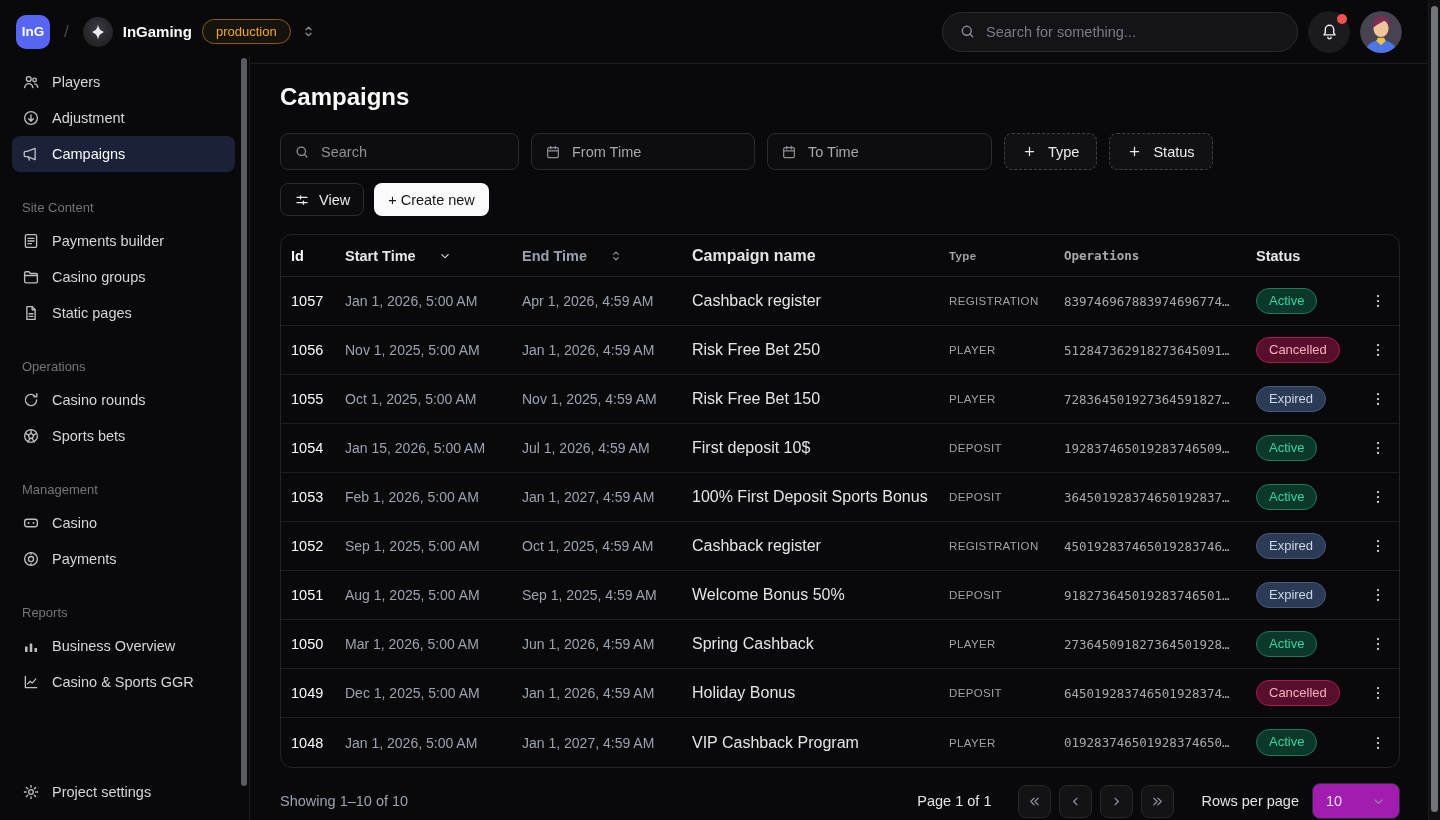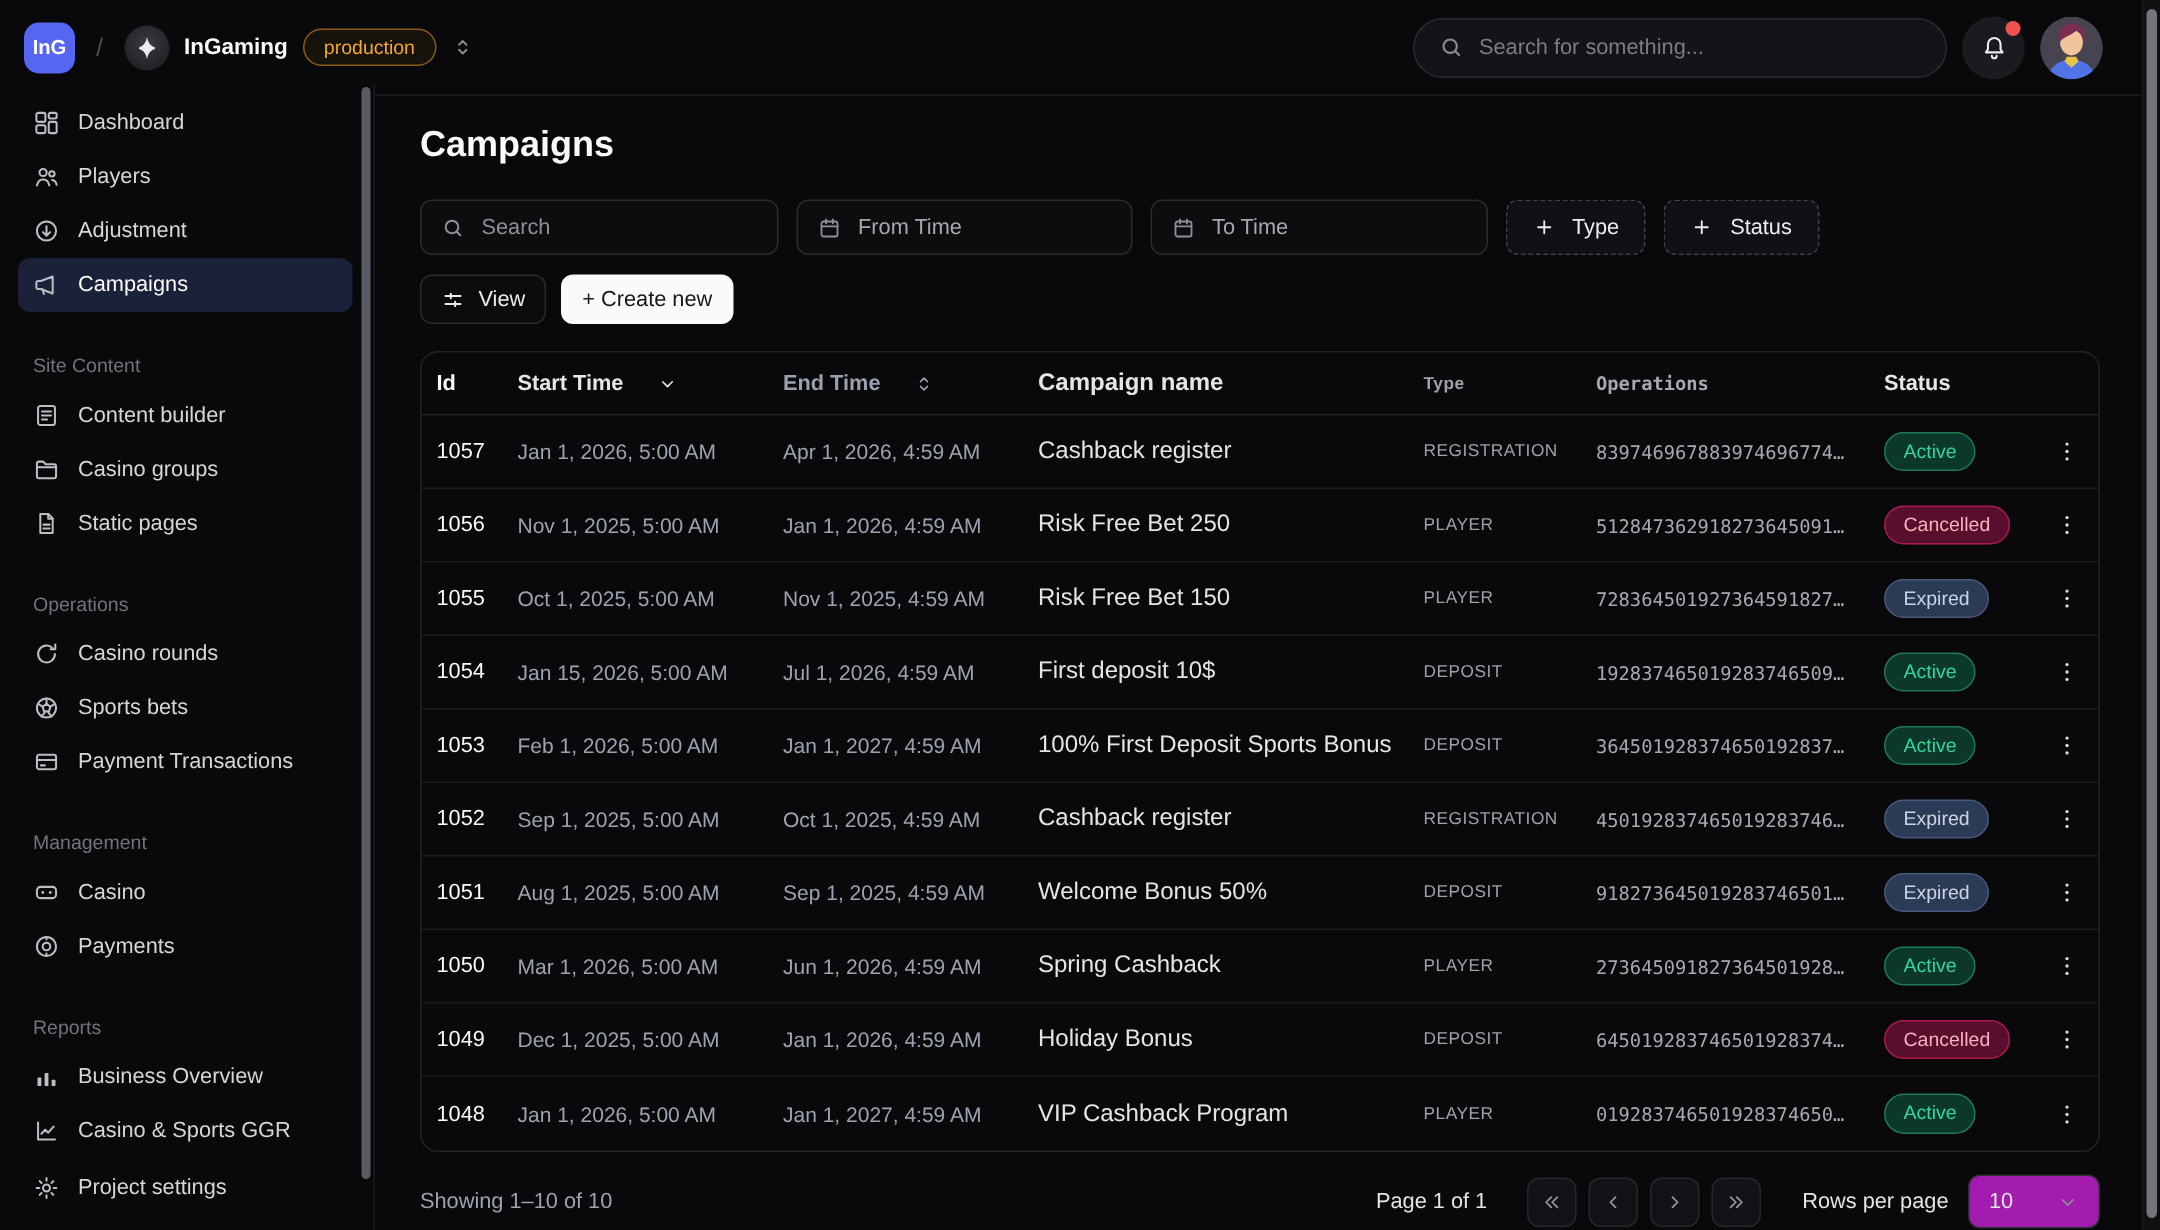--- a/index.html
+++ b/index.html
@@ -224,31 +224,20 @@
           <ellipse cx="20" cy="16.5" rx="7.2" ry="8.2" fill="#f1c49c"></ellipse>
           <path d="M12.5 16c-1.5-7.5 3-11.5 7.5-11.5 6 0 10.5 5 8.5 12.5-1-5-2.8-7.3-5.3-8.3-1.2 2.2-6.7 3.3-10.7 7.3z" fill="#7c2d52"></path>
         </g>
       </svg>
     </div>
   </div>
 </div>
 
 <nav class="sidebar" id="sidebar">
   <div class="sb-thumb"></div>
-<div class="nav-item">
-      <span class="icon">
-        <svg viewBox="0 0 24 24" fill="none" stroke="currentColor" stroke-width="1.8" stroke-linecap="round" stroke-linejoin="round">
-          <rect x="3" y="3" width="8" height="8" rx="1.5"></rect>
-          <rect x="14" y="3" width="7" height="5" rx="1.5"></rect>
-          <rect x="3" y="14" width="8" height="7" rx="1.5"></rect>
-          <rect x="14" y="11" width="7" height="10" rx="1.5"></rect>
-        </svg>
-      </span>
-      <span>Dashboard</span>
-    </div>
     <div class="nav-item">
       <span class="icon">
         <svg viewBox="0 0 24 24" fill="none" stroke="currentColor" stroke-width="1.8" stroke-linecap="round" stroke-linejoin="round">
           <circle cx="9" cy="8" r="3.2"></circle>
           <path d="M3.5 19.5c.6-3.3 2.8-5.3 5.5-5.3s4.9 2 5.5 5.3"></path>
           <circle cx="16.8" cy="9.2" r="2.4"></circle>
           <path d="M17 14.6c2.1.3 3.6 1.9 4 4.4"></path>
         </svg>
       </span>
       <span>Players</span>
@@ -272,21 +261,21 @@
       <span>Campaigns</span>
     </div>
     <div class="nav-sec-label">Site Content</div>
     <div class="nav-item">
       <span class="icon">
         <svg viewBox="0 0 24 24" fill="none" stroke="currentColor" stroke-width="1.8" stroke-linecap="round" stroke-linejoin="round">
           <rect x="4.5" y="3.5" width="15" height="17" rx="2"></rect>
           <path d="M8 8.5h8M8 12h8M8 15.5h4.5"></path>
         </svg>
       </span>
-      <span>Content builder</span>
+      <span>Payments builder</span>
     </div>
     <div class="nav-item">
       <span class="icon">
         <svg viewBox="0 0 24 24" fill="none" stroke="currentColor" stroke-width="1.8" stroke-linecap="round" stroke-linejoin="round">
           <path d="M3.5 18V6.8A1.8 1.8 0 015.3 5h3.9l2 2.3h7.5a1.8 1.8 0 011.8 1.8V18a1.8 1.8 0 01-1.8 1.8H5.3A1.8 1.8 0 013.5 18z"></path>
           <path d="M3.5 10h17"></path>
         </svg>
       </span>
       <span>Casino groups</span>
     </div>
@@ -312,29 +301,20 @@
     </div>
     <div class="nav-item">
       <span class="icon">
         <svg viewBox="0 0 24 24" fill="none" stroke="currentColor" stroke-width="1.8" stroke-linecap="round" stroke-linejoin="round">
           <circle cx="12" cy="12" r="8.5"></circle>
           <path d="M12 8.3l3.5 2.6-1.3 4.1h-4.4l-1.3-4.1L12 8.3z"></path>
           <path d="M12 3.5v4.8M5.2 8.8l3.8 2.1M18.8 8.8L15 10.9M7.4 19.6l2.9-3.5M16.6 19.6l-2.9-3.5"></path>
         </svg>
       </span>
       <span>Sports bets</span>
-    </div>
-    <div class="nav-item">
-      <span class="icon">
-        <svg viewBox="0 0 24 24" fill="none" stroke="currentColor" stroke-width="1.8" stroke-linecap="round" stroke-linejoin="round">
-          <rect x="3.5" y="5.5" width="17" height="13" rx="2"></rect>
-          <path d="M3.5 10.2h17M7 15h3.5"></path>
-        </svg>
-      </span>
-      <span>Payment Transactions</span>
     </div>
     <div class="nav-sec-label">Management</div>
     <div class="nav-item">
       <span class="icon">
         <svg viewBox="0 0 24 24" fill="none" stroke="currentColor" stroke-width="1.8" stroke-linecap="round" stroke-linejoin="round">
           <rect x="3.5" y="7" width="17" height="10" rx="3.2"></rect>
           <circle cx="8.7" cy="12" r="1.25" fill="currentColor" stroke="none"></circle>
           <circle cx="15.3" cy="12" r="1.25" fill="currentColor" stroke="none"></circle>
         </svg>
       </span>

